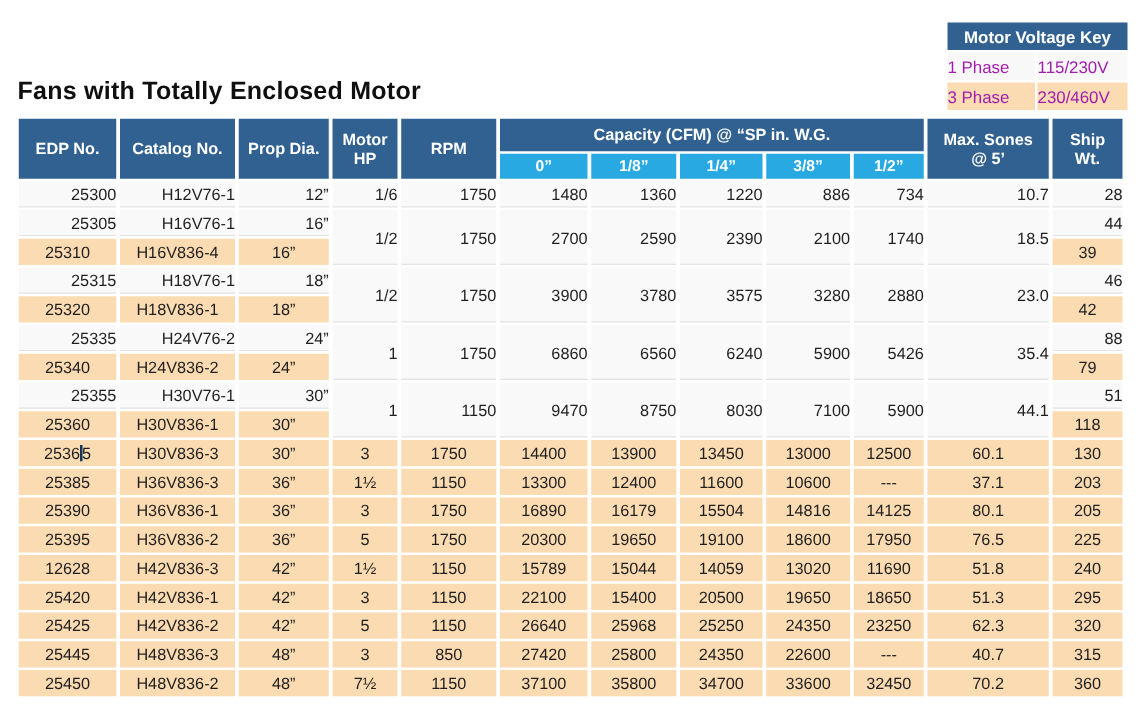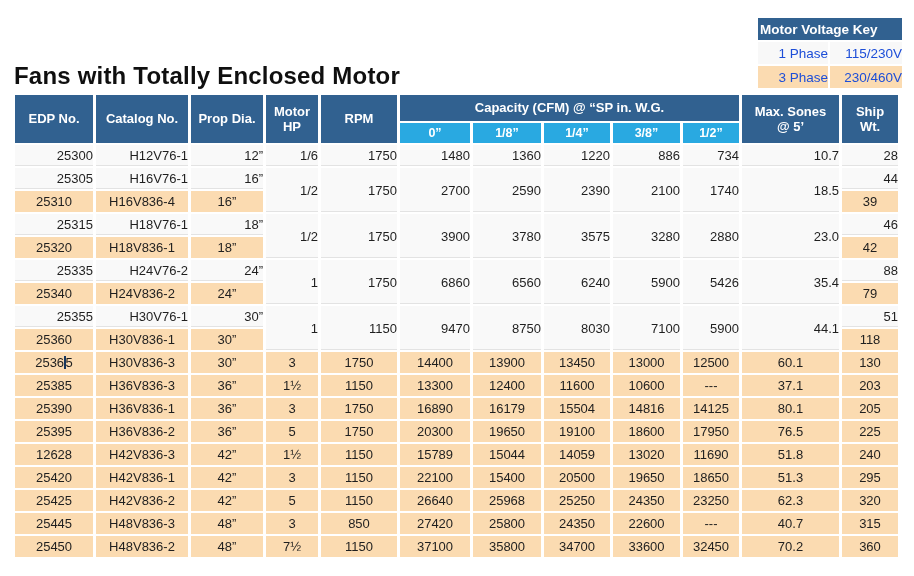--- a/index.html
+++ b/index.html
@@ -11,32 +11,32 @@
     position: relative;
     overflow: hidden;
   }
 
   
   .voltage-key { position: absolute; top: 16px; left: 756px; }
   .voltage-key table { border-collapse: separate; border-spacing: 2px; table-layout: fixed; }
   .voltage-key th {
     background: var(--header-blue); color: #fff;
     font-weight: bold; font-size: 13.5px; height: 22px;
-    text-align: left; padding: 0 2px;
+    text-align: center; padding: 0 2px;
   }
   .voltage-key td {
-    text-align: right; font-size: 13.5px; height: 22px;
-    background: #f8f8f8; color: #1d4ed8; padding: 0;
+    text-align: left; font-size: 13.5px; height: 22px;
+    background: #f8f8f8; color: #a21caf; padding: 0;
   }
   .voltage-key tr.hl td { background: var(--peach); margin-left: 48px; }
 
   
   .title {
     position: absolute; top: 62px; left: 14px; margin: 0;
-    font-size: 24px; font-weight: bold; color: #0f0f0f; letter-spacing: .2px;
+    font-size: 20px; font-weight: bold; color: #0f0f0f; letter-spacing: .2px;
   }
 
   
   .fan-table {
     position: absolute; top: 93px; left: 12px;
     width: 889px; table-layout: fixed;
     border-collapse: separate; border-spacing: 3px 2px;
   }
   .fan-table th {
     background: var(--header-blue); color: #fff;

